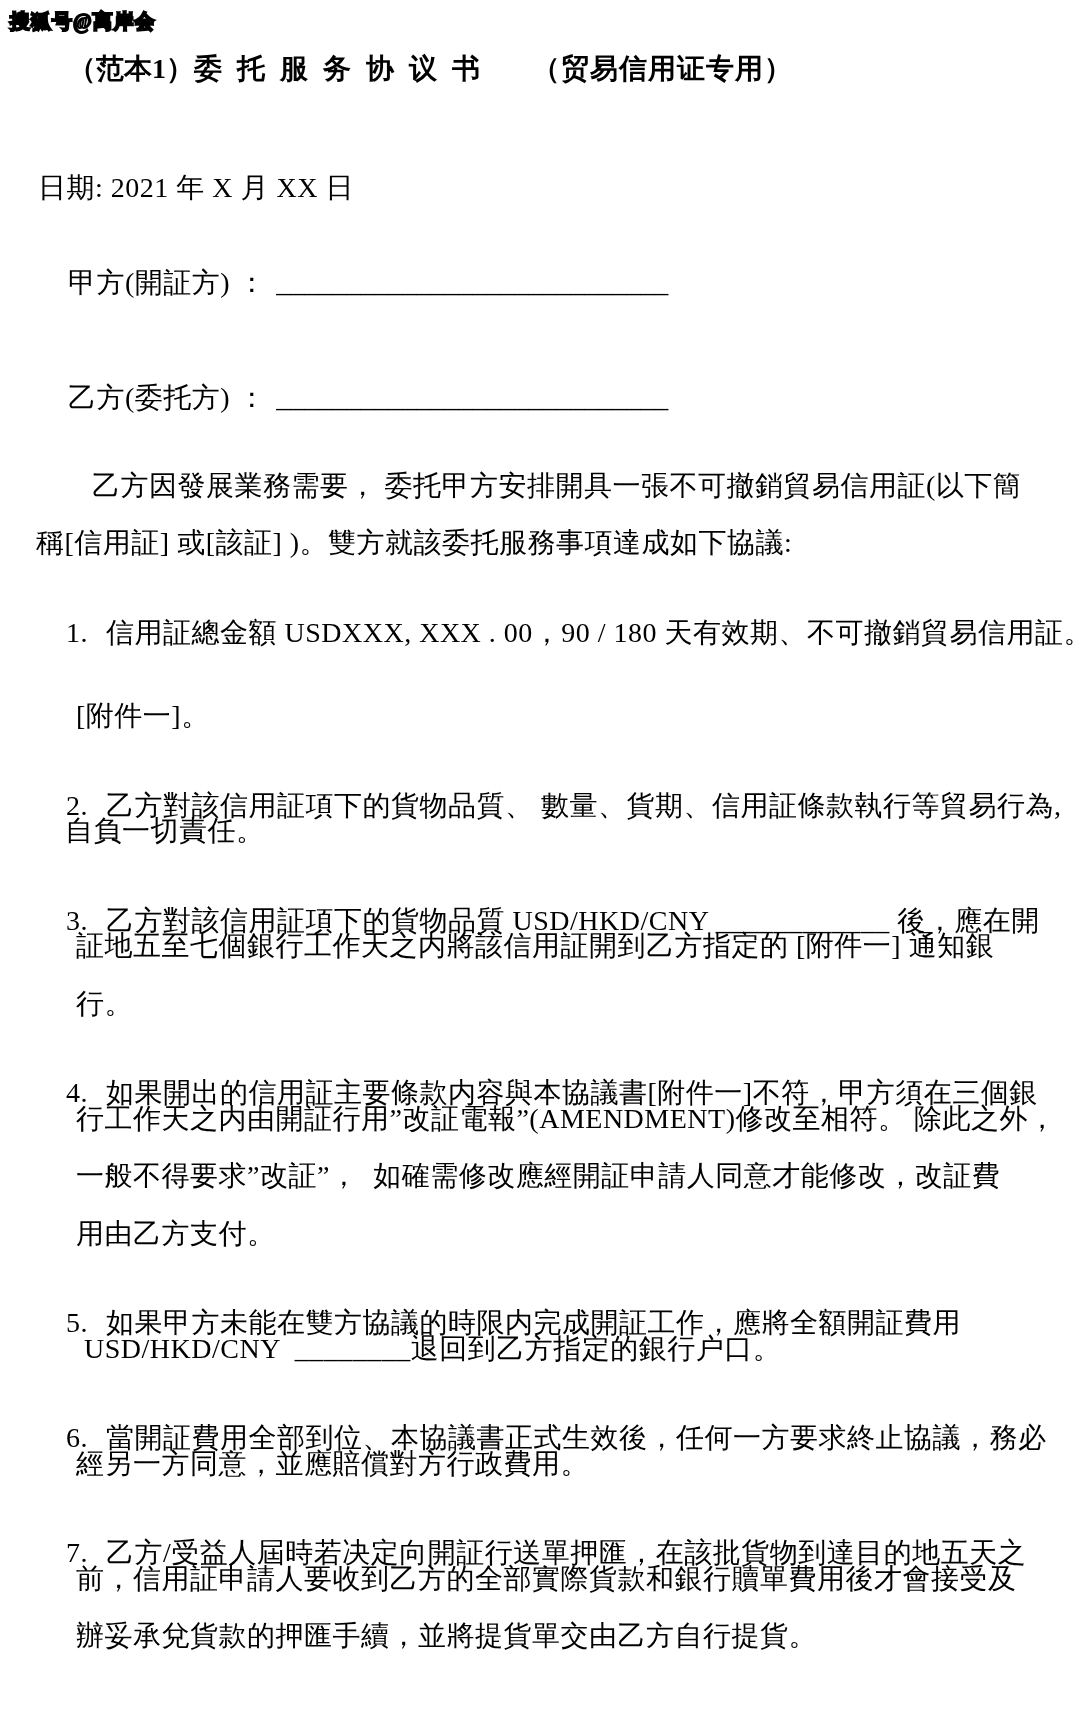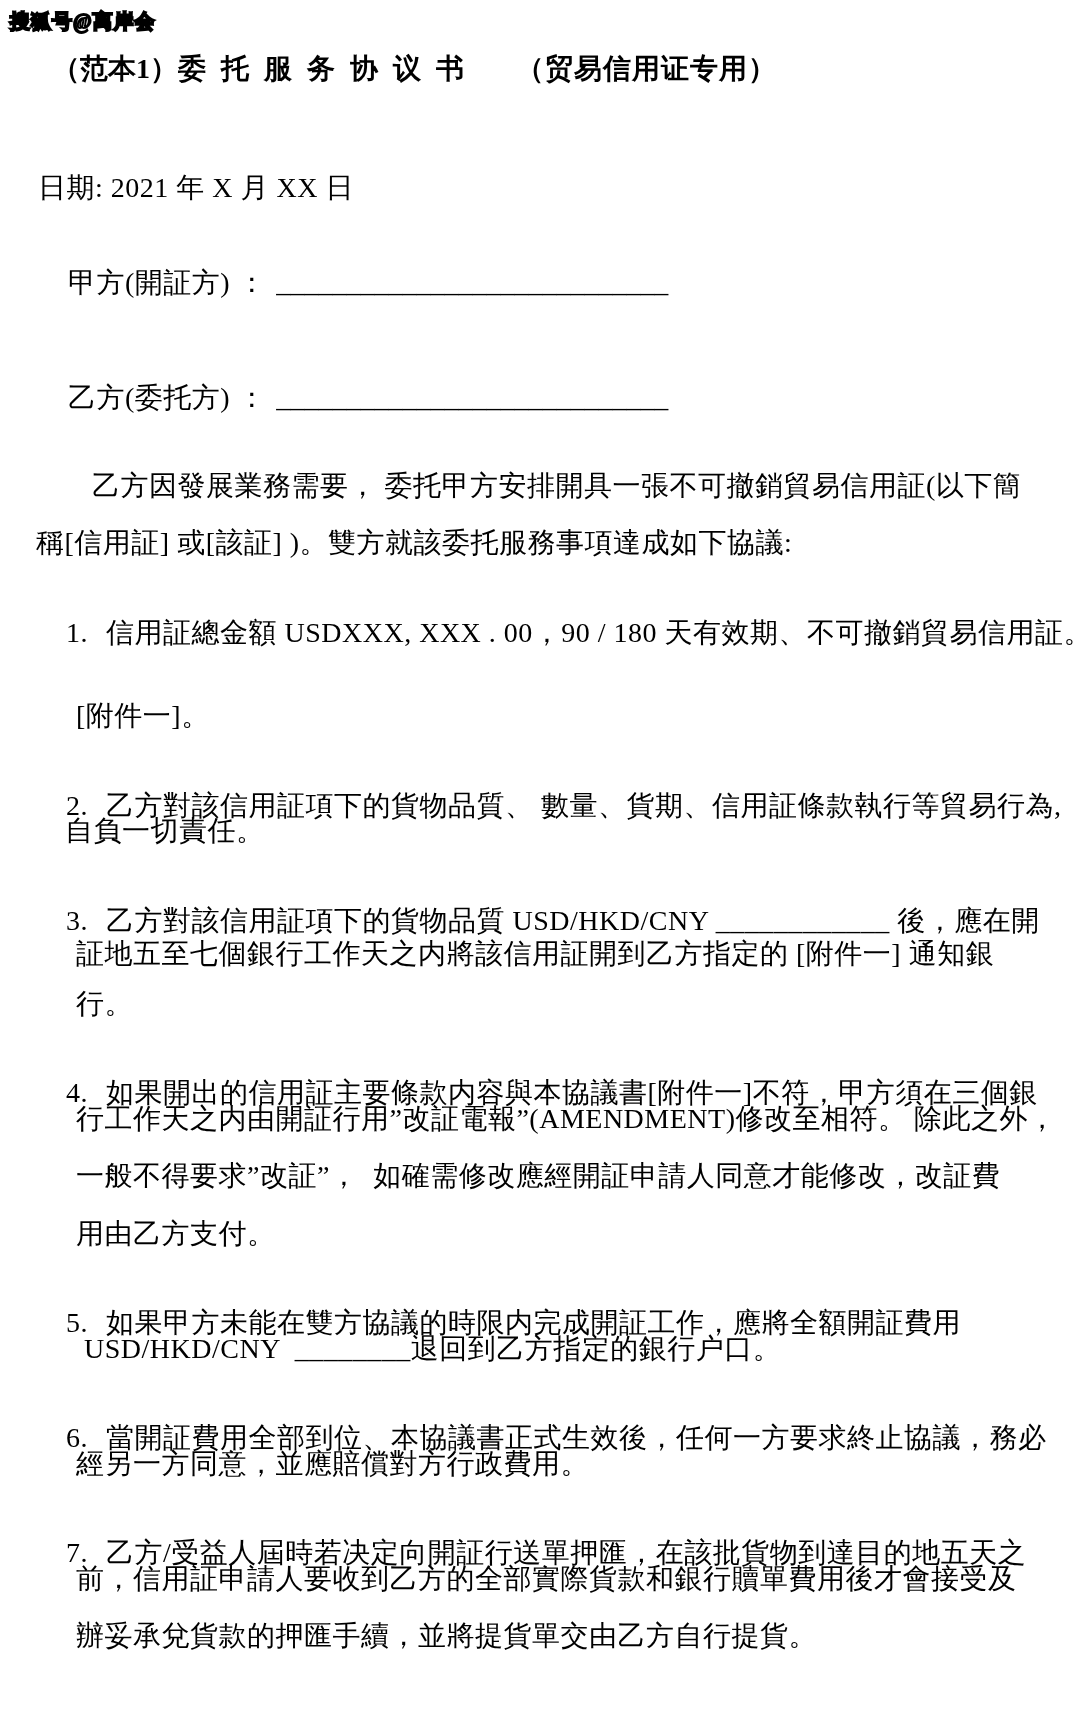--- a/index.html
+++ b/index.html
@@ -13,21 +13,21 @@
   }
   .line{
     position:absolute;
     font-size:28px;
     line-height:1.15;
     white-space:pre;
     letter-spacing:0.5px;
   }
   .num{display:inline-block;width:40px;}
   .title-row{
-    position:absolute;top:18px;left:24px;
+    position:absolute;top:18px;left:40px;
     font-size:28px;font-weight:700;white-space:pre;text-align:center;
   }
   .title-main{letter-spacing:4px;}
   .title-suffix{margin-left:48px;letter-spacing:1px;}
   .watermark{
     position:absolute;top:8px;left:10px;
     font-size:20px;font-weight:700;
     color:#ffffff;
     -webkit-text-stroke:2px #000000;
     letter-spacing:1px;
@@ -66,21 +66,21 @@
   <div class="line" style="top:700px;left:76px;">[附件一]。</div>
 
   <div class="line" style="top:758px;left:36px;">
     <span class="num">2.</span><span>乙方對該信用証項下的貨物品質、 數量、貨期、信用証條款執行等貿易行為,</span>
   </div>
   <div class="line" style="top:815px;left:65px;">自負一切責任。</div>
 
   <div class="line" style="top:873px;left:36px;">
     <span class="num">3.</span><span>乙方對該信用証項下的貨物品質 USD/HKD/CNY ____________ 後，應在開</span>
   </div>
-  <div class="line" style="top:930px;left:76px;margin-top:8px;">証地五至七個銀行工作天之内將該信用証開到乙方指定的 [附件一] 通知銀</div>
+  <div class="line" style="top:930px;left:76px;">証地五至七個銀行工作天之内將該信用証開到乙方指定的 [附件一] 通知銀</div>
   <div class="line" style="top:988px;left:76px;">行。</div>
 
   <div class="line" style="top:1045px;left:36px;">
     <span class="num">4.</span><span>如果開出的信用証主要條款内容與本協議書[附件一]不符，甲方須在三個銀</span>
   </div>
   <div class="line" style="top:1103px;left:76px;">行工作天之内由開証行用”改証電報”(AMENDMENT)修改至相符。 除此之外，</div>
   <div class="line" style="top:1160px;left:76px;">一般不得要求”改証”，  如確需修改應經開証申請人同意才能修改，改証費</div>
   <div class="line" style="top:1218px;left:76px;">用由乙方支付。</div>
 
   <div class="line" style="top:1275px;left:36px;">

